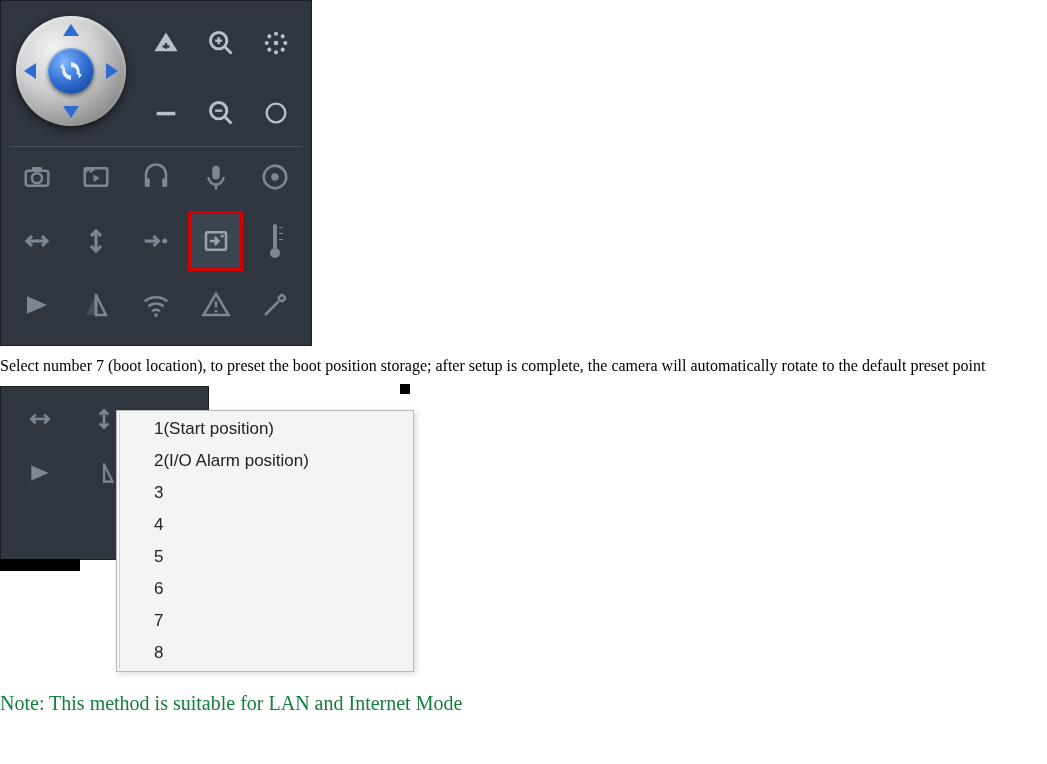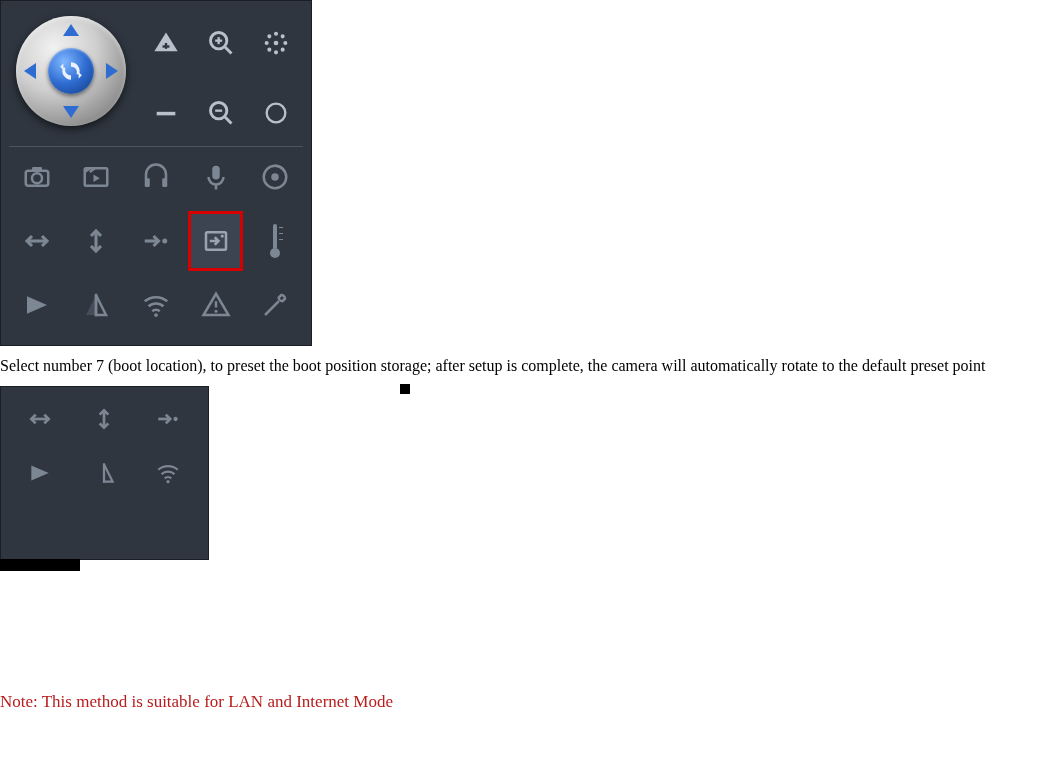--- a/index.html
+++ b/index.html
@@ -186,22 +186,22 @@
     border-left: 1px solid #cfcfcf;
   }
   .dd-item {
     font-family: Arial, sans-serif;
     font-size: 17px;
     padding: 6px 14px 6px 34px;
     color: #222;
     position: relative;
   }
   .note {
-    color: #b91c1c;
-    font-size: 17px;
+    color: #15803d;
+    font-size: 20px;
     margin-top: 6px;
   }
 </style>
 </head>
 <body>
 
 <div class="panel1">
 
   <div class="ptz-circle">
     <div class="ptz-arrow ptz-up"></div>
@@ -428,15 +428,27 @@
             <circle cx="12" cy="20" r="1.5" fill="#7d8693"></circle>
           </svg>
       </div>
       <div class="cell"></div>
       <div class="cell"></div>
       <div class="cell"></div>
     </div>
   </div>
   <div class="img2-black"></div>
 
+  <div class="dropdown">
+    <div class="dropdown-inner">
+      <div class="dd-item">1(Start position)</div>
+      <div class="dd-item">2(I/O Alarm position)</div>
+      <div class="dd-item">3</div>
+      <div class="dd-item">4</div>
+      <div class="dd-item">5</div>
+      <div class="dd-item">6</div>
+      <div class="dd-item">7</div>
+      <div class="dd-item">8</div>
+    </div>
+  </div>
 </div>
 
 <p class="note">Note: This method is suitable for LAN and Internet Mode</p>
 
 </body></html>

